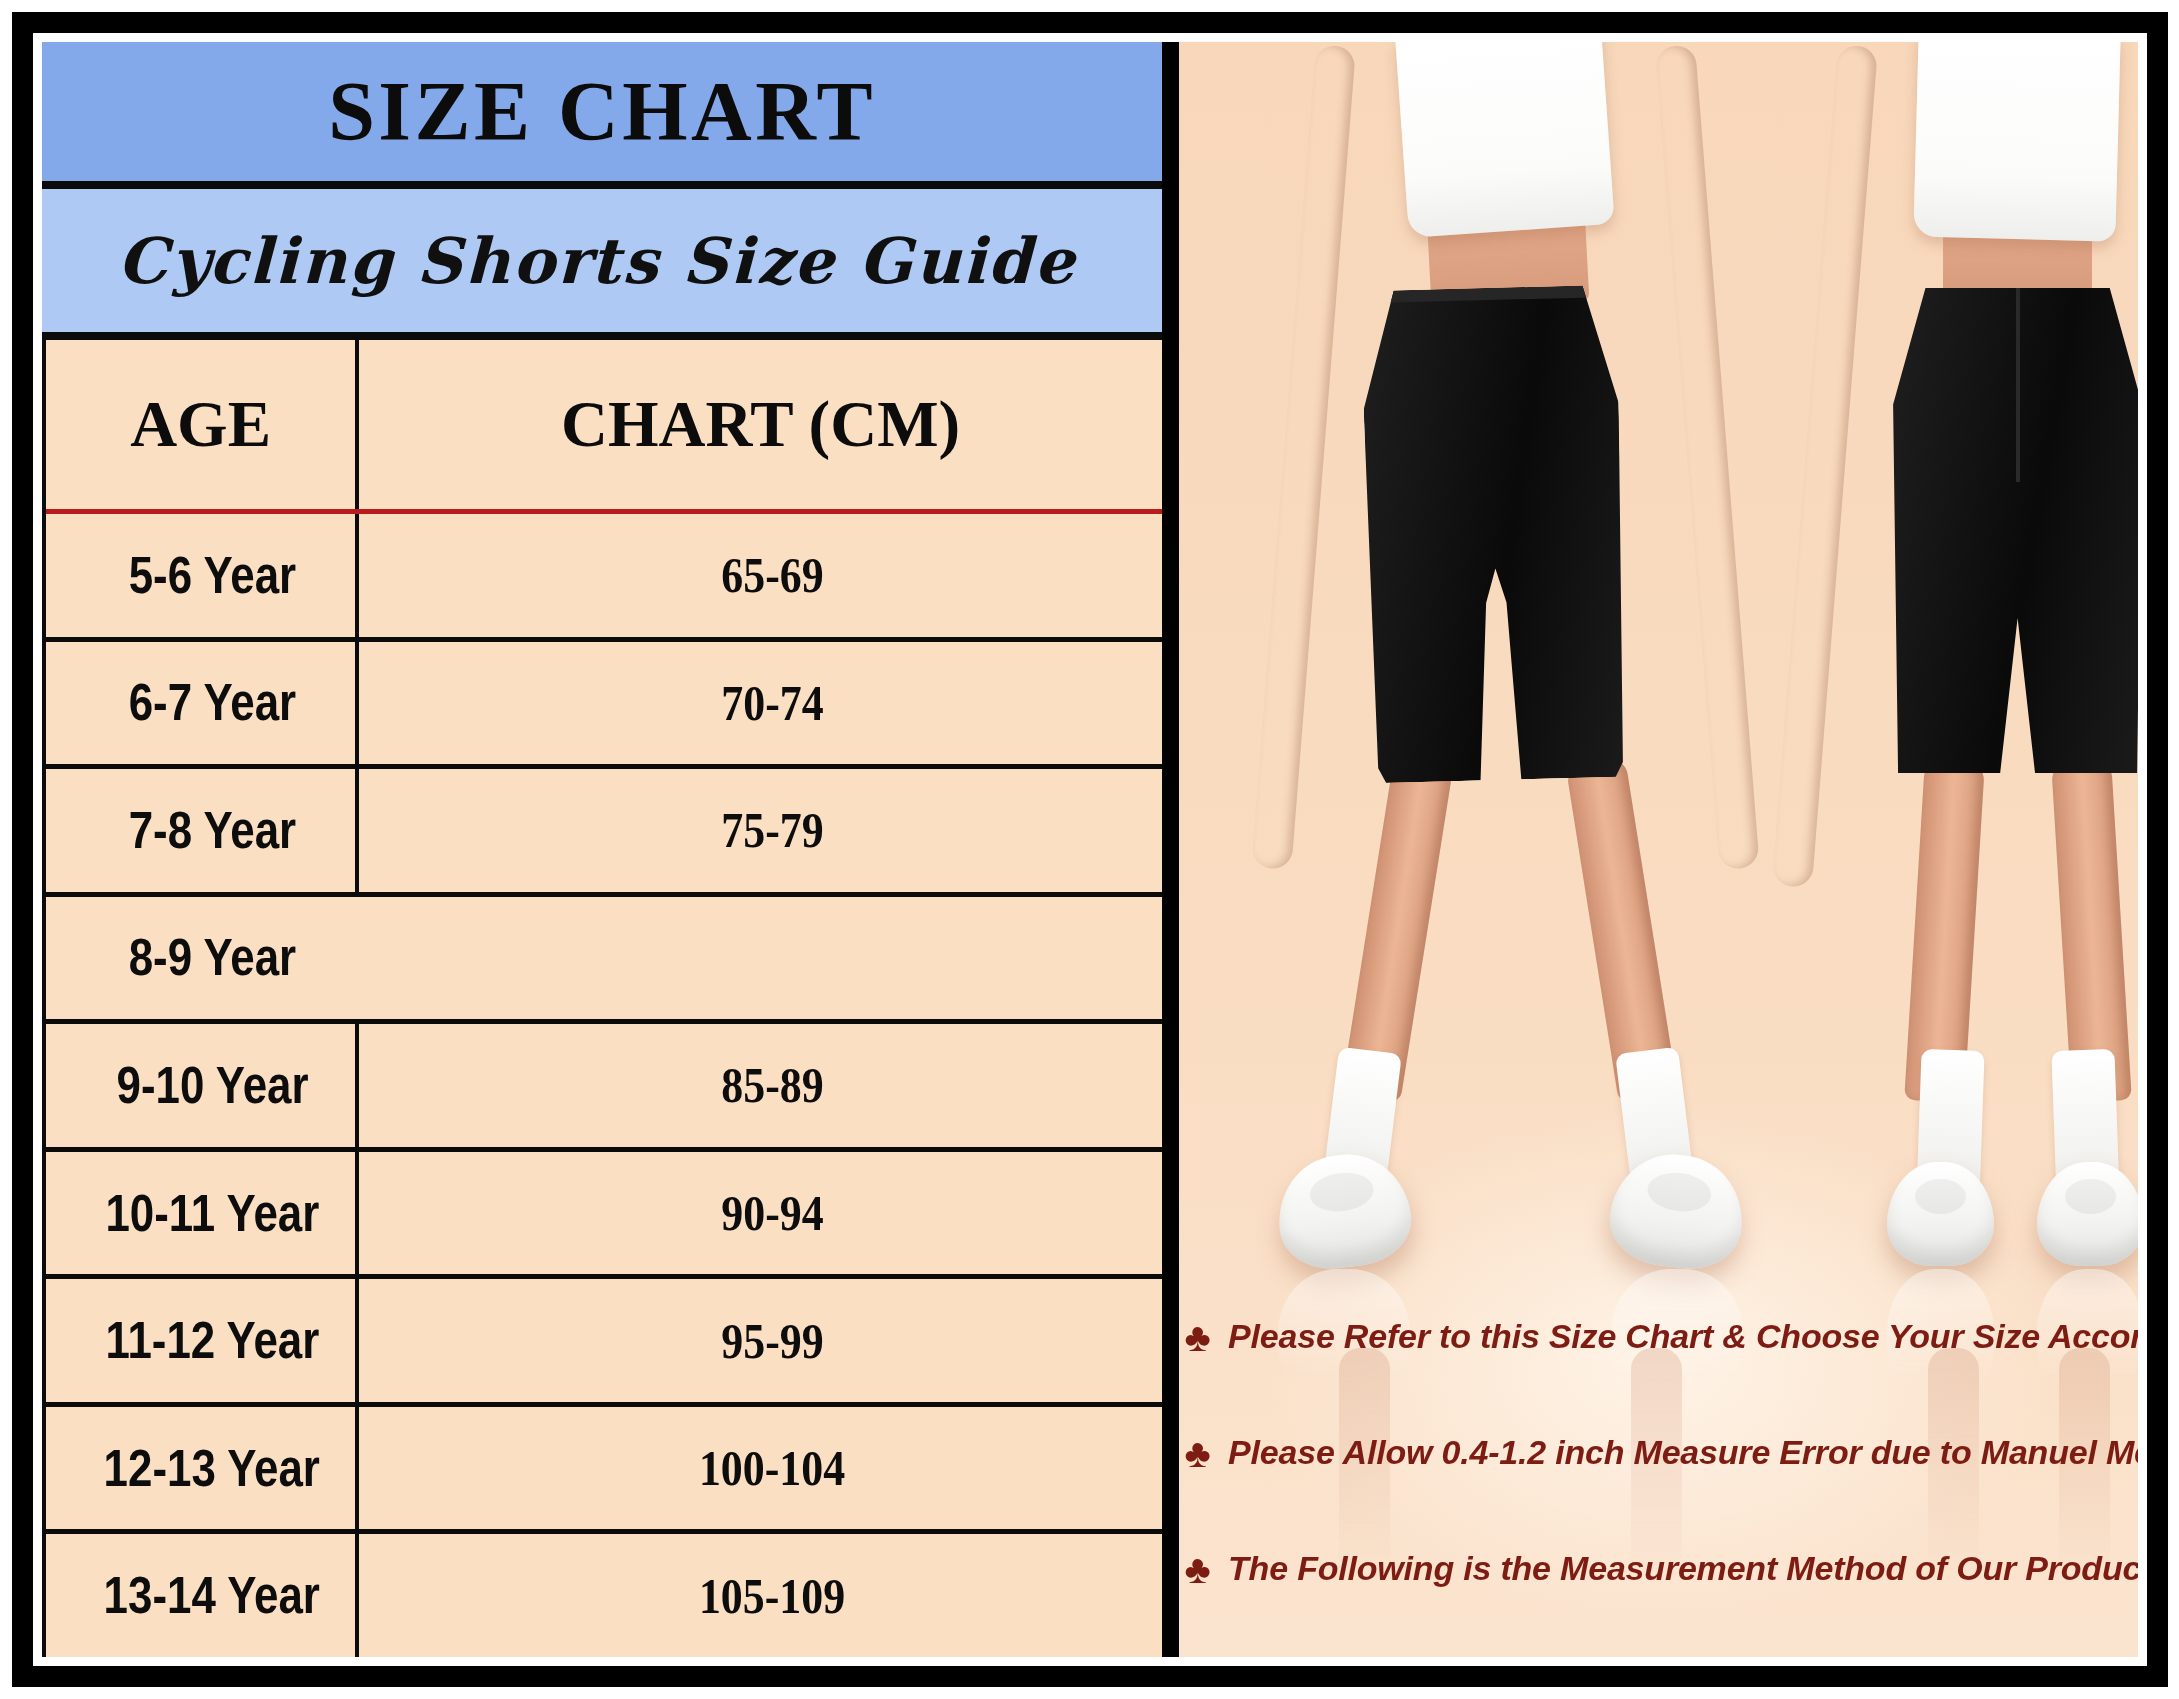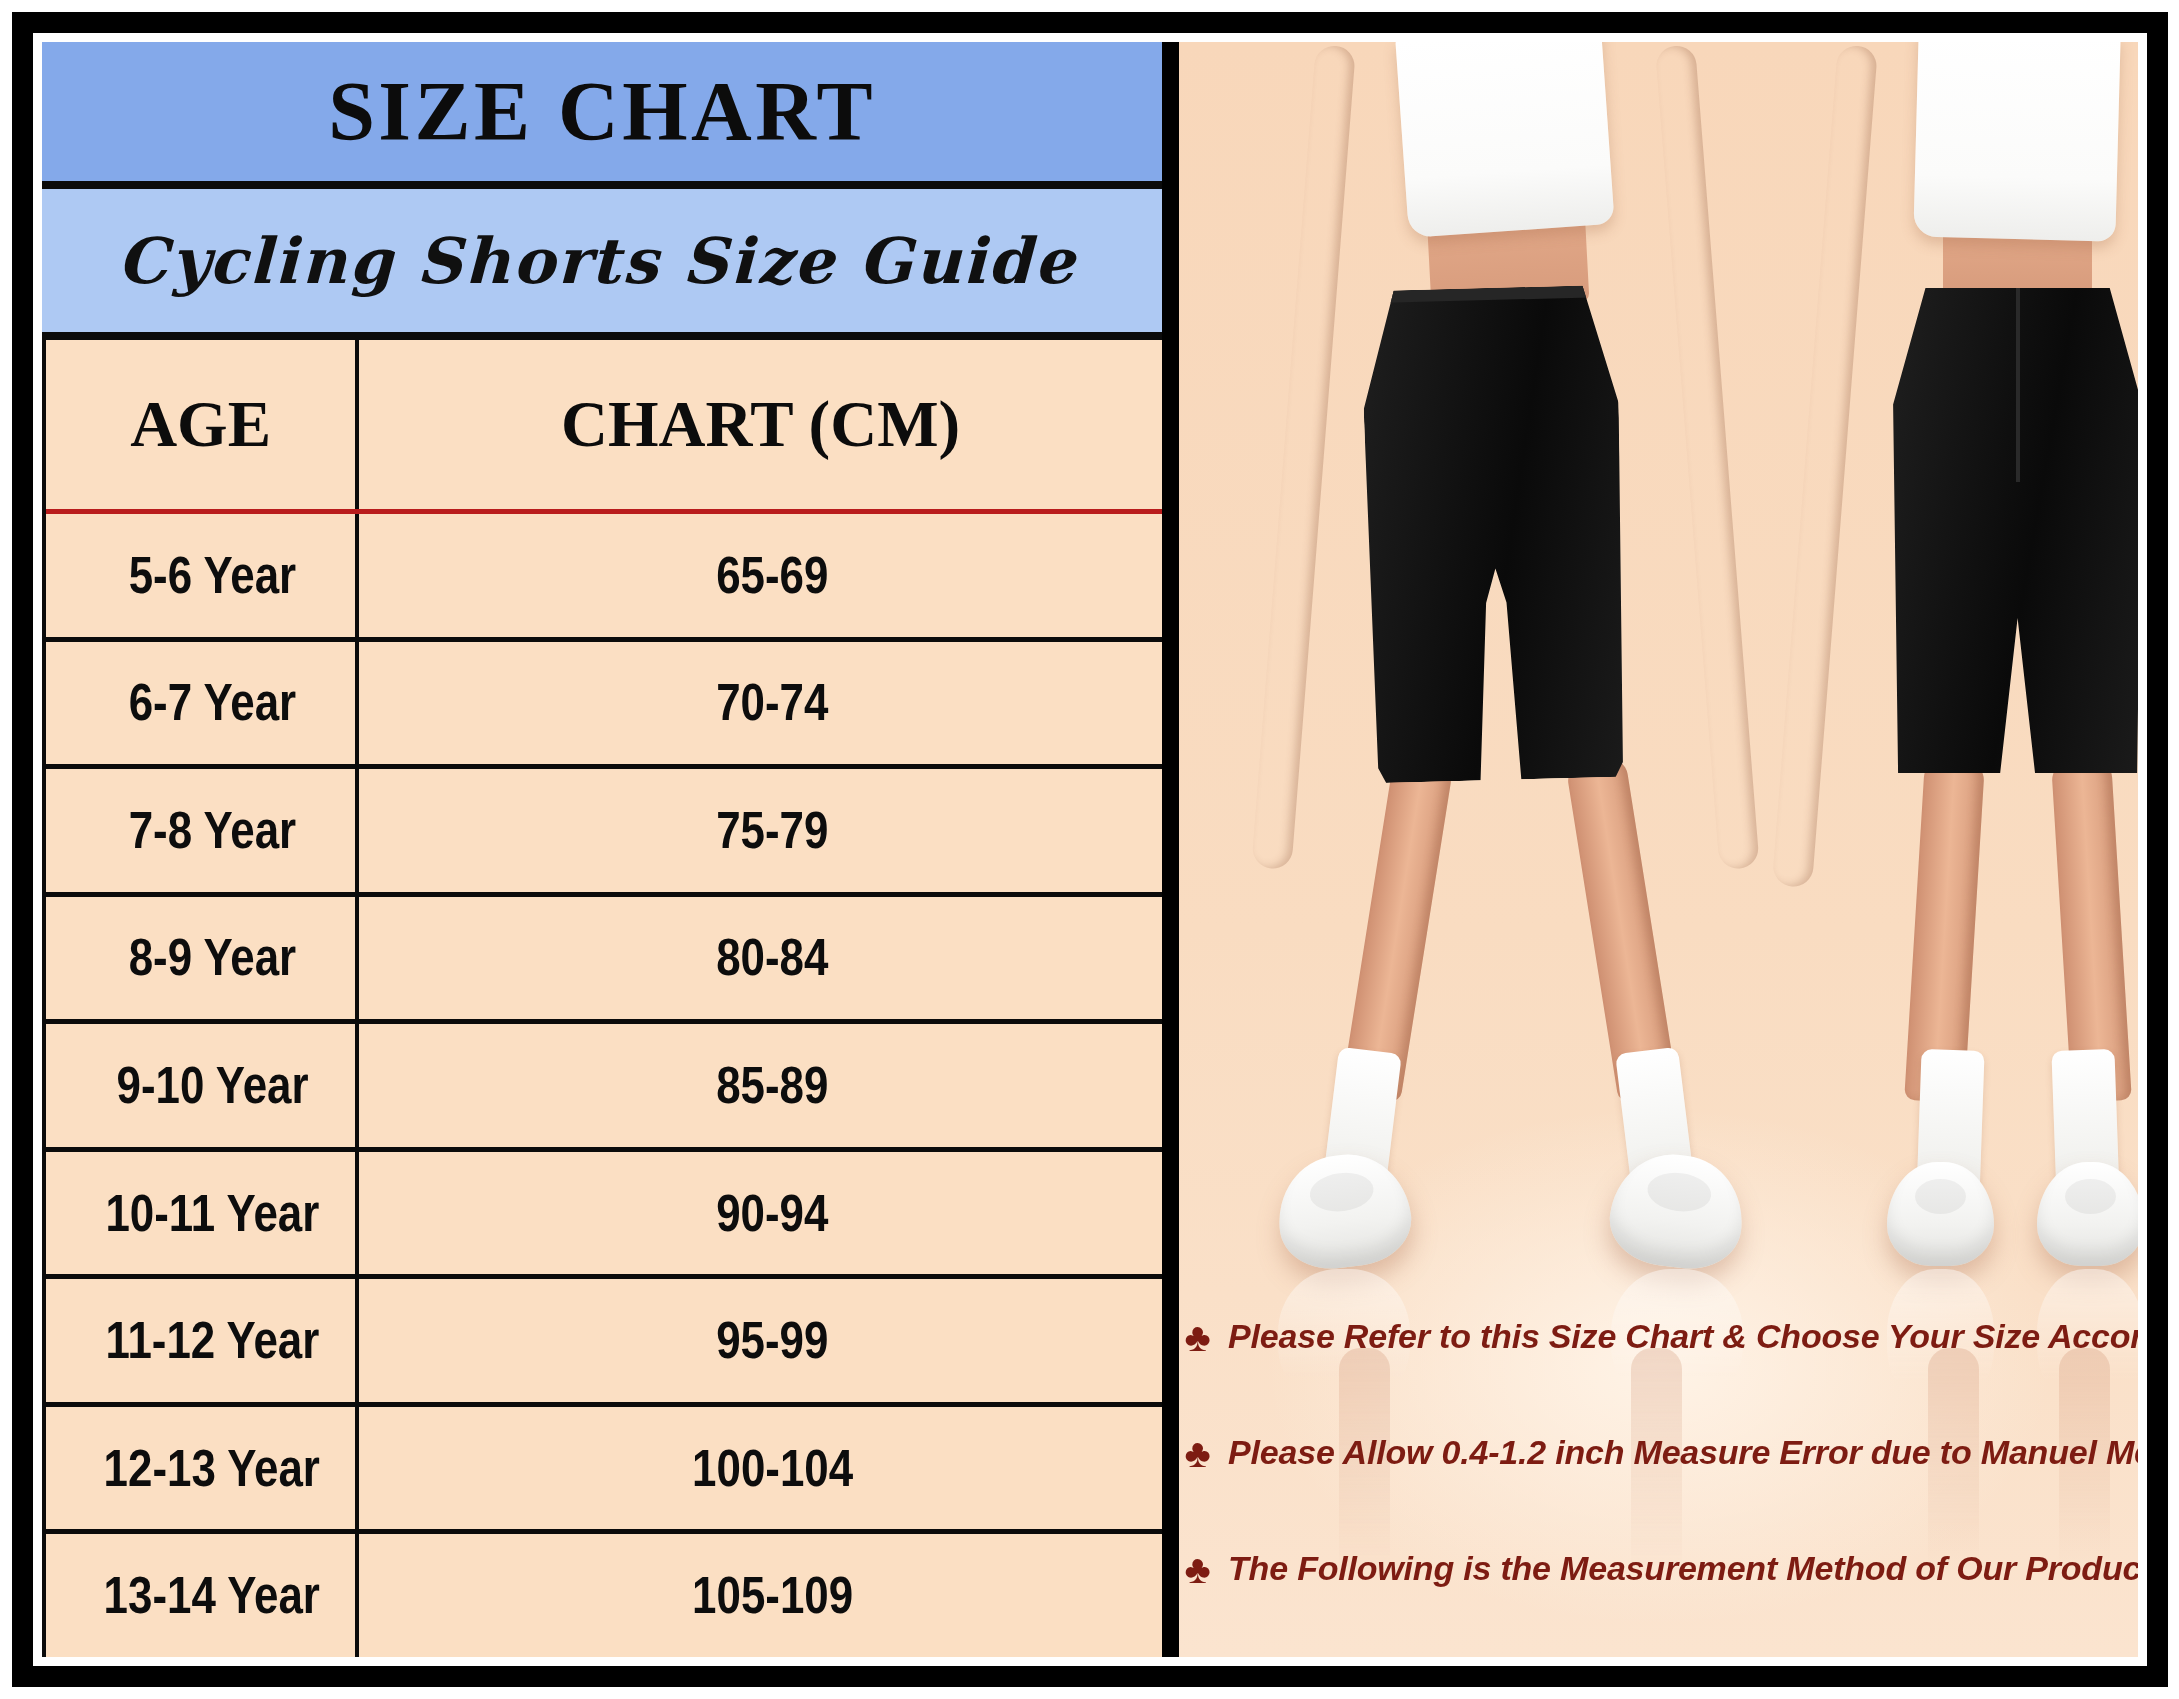--- a/index.html
+++ b/index.html
@@ -47,21 +47,21 @@
   }
   .hdr .cell{
     display:flex;align-items:center;justify-content:center;
     font-family:"Liberation Serif",serif;font-weight:700;font-size:65px;color:#0c0c0c;
   }
   .hdr .cell + .cell{border-left:4.4px solid #0b0b0b;}
   .rows{flex:1;display:flex;flex-direction:column;}
   .row{flex:1;display:grid;grid-template-columns:309px 1fr;}
   .row + .row{border-top:5.3px solid #0b0b0b;}
   .row .cell{display:flex;align-items:center;justify-content:center;padding-left:23px;}
-  .row .cell + .cell{border-left:4.4px solid #0b0b0b;}
+  .row .cell + .cell{border-left:4.4px solid #0b0b0b;font-family:Liberation Serif, serif;}
   .cond{
     display:inline-block;transform:scaleX(.86);transform-origin:center;
     font-weight:700;font-size:51px;color:#0d0d0d;white-space:nowrap;
     letter-spacing:0px;
   }
 
   
   .photo{
     flex:1;position:relative;overflow:hidden;
     border-left:17.6px solid #000;
@@ -229,23 +229,20 @@
                 <span class="cond">7-8 Year</span>
               </div>
     <div class="cell">
                 <span class="cond">75-79</span>
               </div>
   </div>
 
   <div class="row">
     <div class="cell">
                 <span class="cond">8-9 Year</span>
-              </div>
-    <div class="cell">
-                <span class="cond">80-84</span>
               </div>
   </div>
 
   <div class="row">
     <div class="cell">
                 <span class="cond">9-10 Year</span>
               </div>
     <div class="cell">
                 <span class="cond">85-89</span>
               </div>

